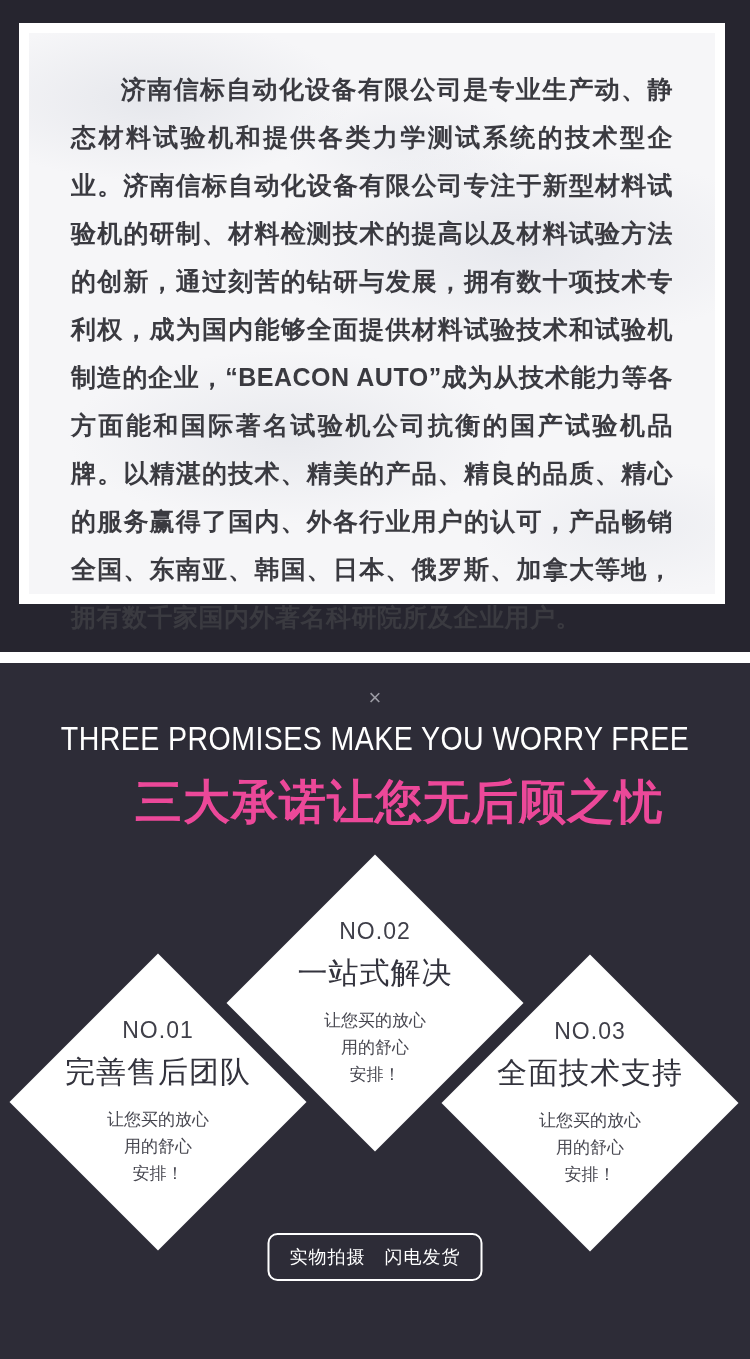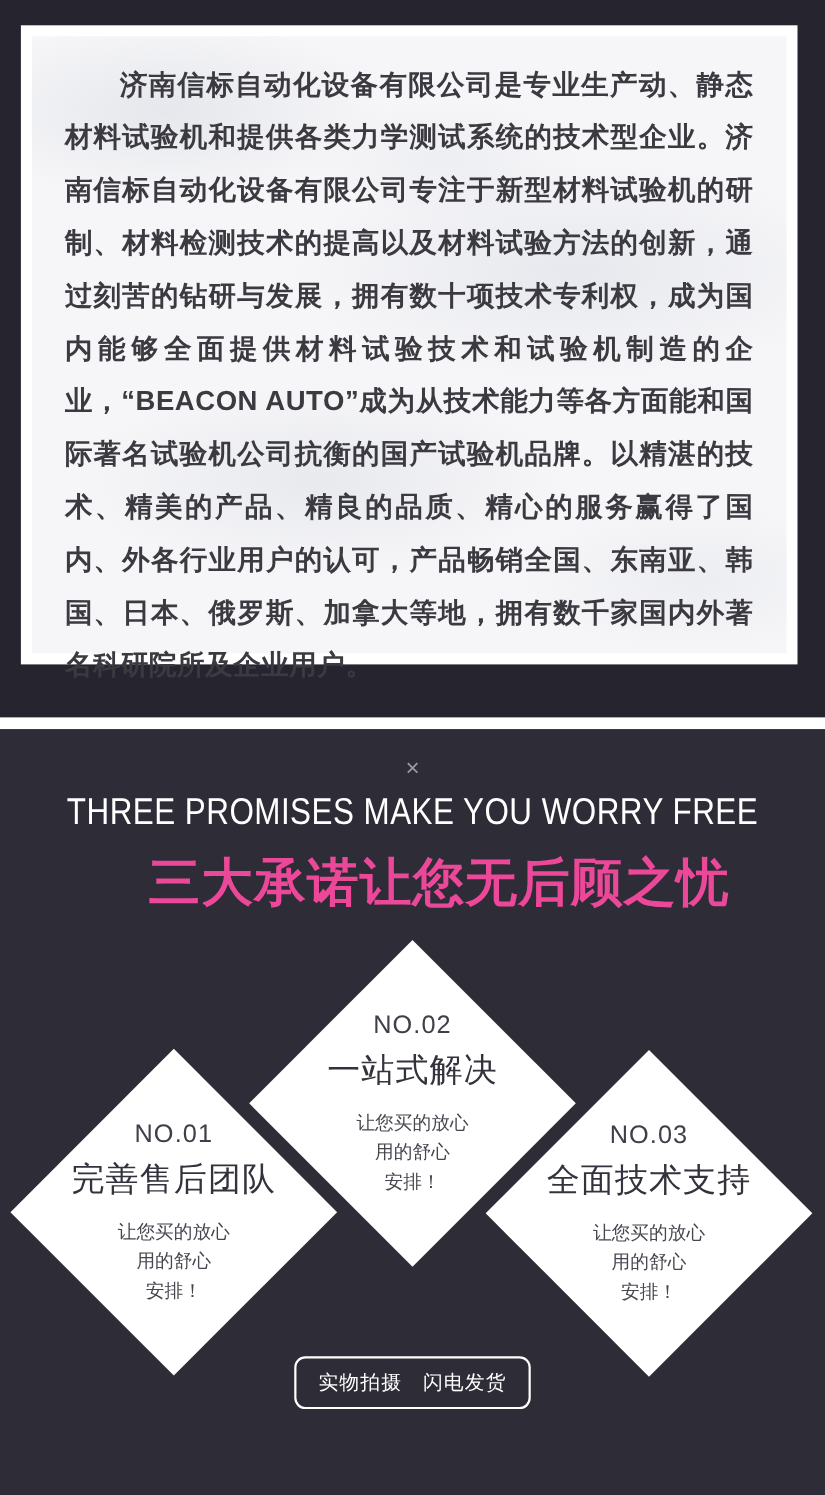--- a/index.html
+++ b/index.html
@@ -40,21 +40,21 @@
     background-color: #f6f6f8;
     background-image:
       radial-gradient(ellipse 320px 130px at 18% 12%, rgba(188,193,205,0.28), transparent 62%),
       radial-gradient(ellipse 420px 160px at 72% 38%, rgba(178,184,200,0.22), transparent 62%),
       radial-gradient(ellipse 360px 140px at 38% 72%, rgba(188,193,205,0.24), transparent 62%),
       radial-gradient(ellipse 260px 110px at 88% 88%, rgba(198,203,215,0.20), transparent 62%),
       radial-gradient(ellipse 200px 90px at 55% 20%, rgba(198,203,215,0.18), transparent 62%);
     padding: 20px 30px;
   }
   .intro-text {
-    margin: 0;
+    margin: 12px;
     font-size: 25px;
     line-height: 48px;
     letter-spacing: 0.5px;
     color: #3a3a40;
     font-weight: 600;
     text-indent: 2em;
     text-align: justify;
   }
 
   

